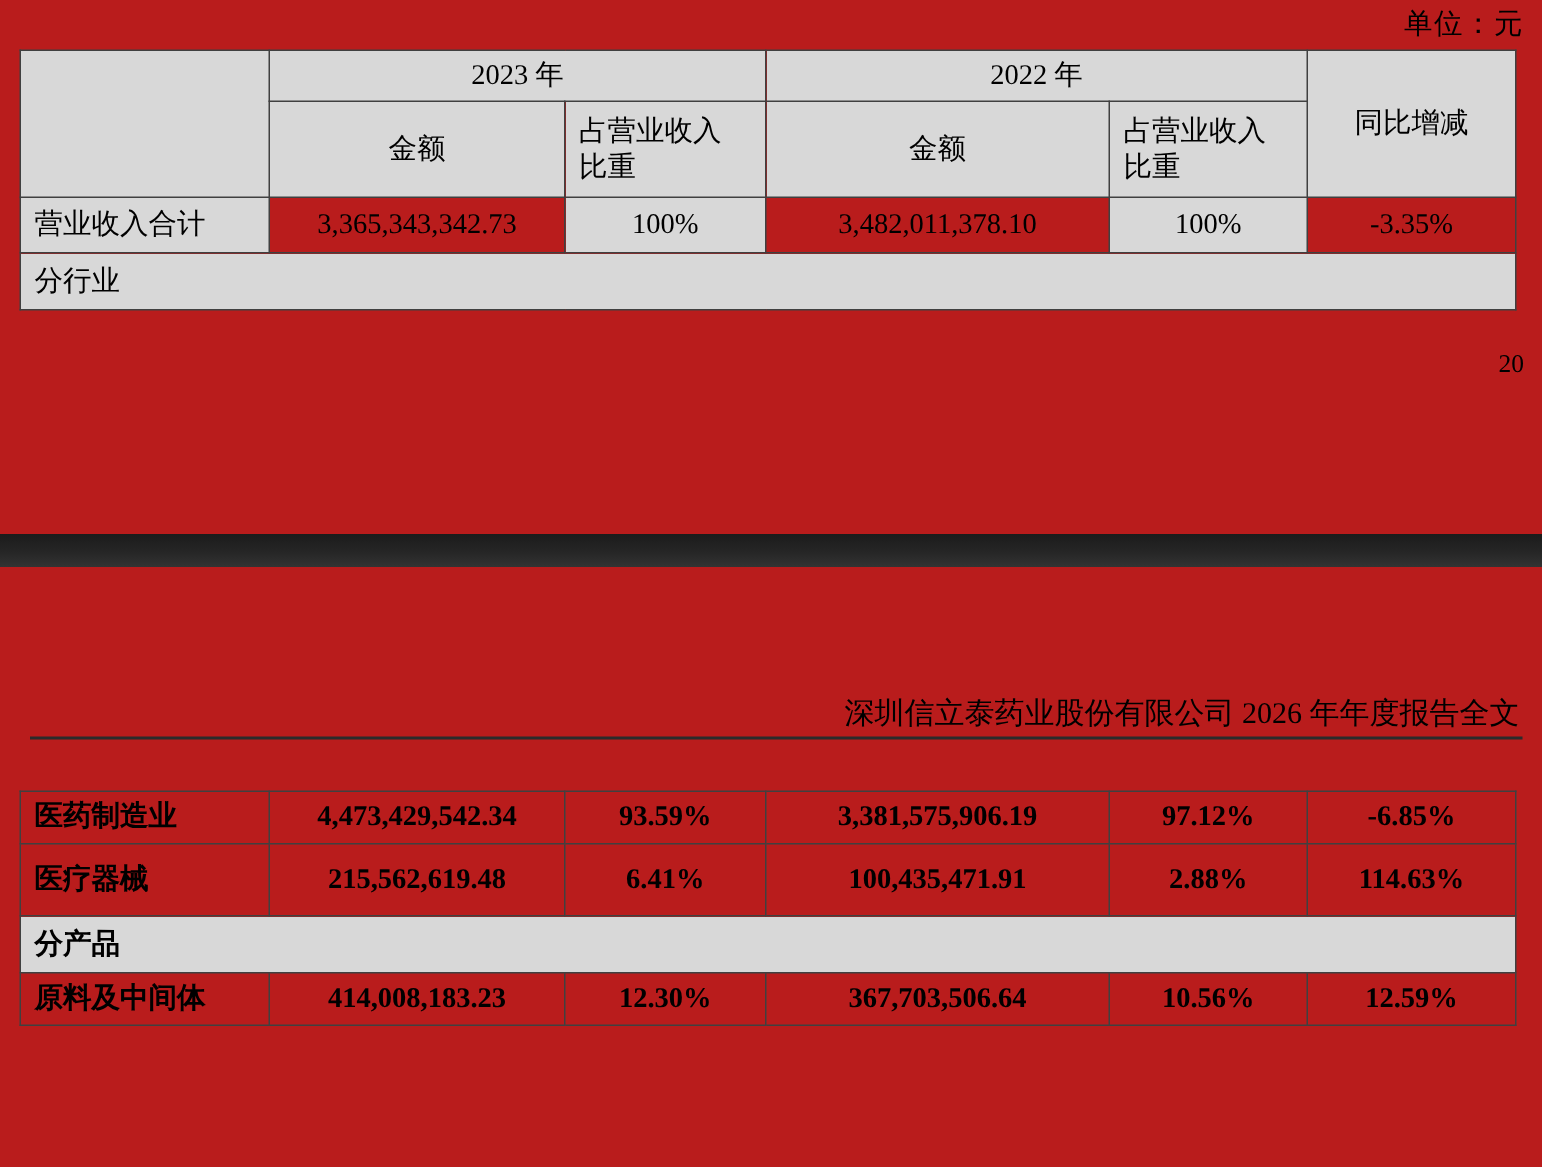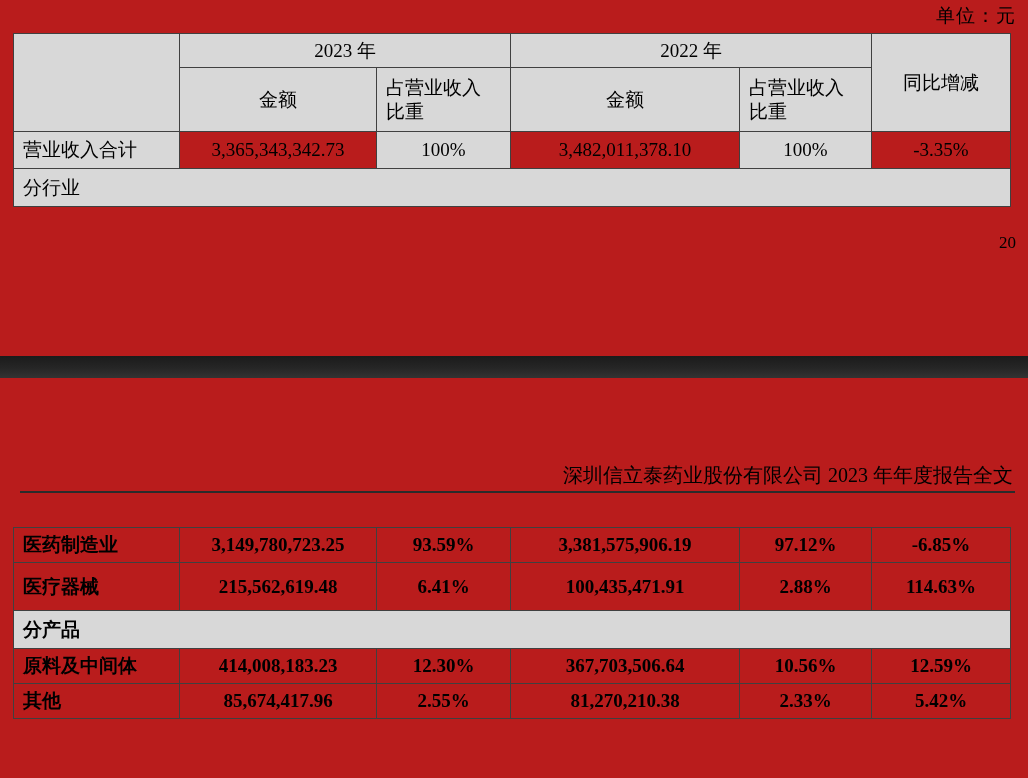--- a/index.html
+++ b/index.html
@@ -121,36 +121,36 @@
     <tr style="height:38px">
       <td class="gray lbl" colspan="6">分行业</td>
     </tr>
   </tbody>
     </table>
 
   <div class="page-number">20</div>
 
   <div class="bar"></div>
 
-  <div class="doc-title">深圳信立泰药业股份有限公司 2023 年年度报告全文</div>
+  <div class="doc-title">深圳信立泰药业股份有限公司 2026 年年度报告全文</div>
   <div class="title-rule"></div>
 
   <table class="fin" id="table-bottom">
     <colgroup>
       <col style="width:166px">
         <col style="width:197px">
         <col style="width:134px">
       <col style="width:229px">
         <col style="width:132px">
         <col style="width:139px">
     </colgroup>
     <tbody>
         <tr style="height:35px">
       <td class="lbl">医药制造业</td>
-      <td class="num">3,149,780,723.25</td>
+      <td class="num">4,473,429,542.34</td>
       <td class="num">93.59%</td>
       <td class="num">3,381,575,906.19</td>
       <td class="num">97.12%</td>
       <td class="num">-6.85%</td>
     </tr>
     <tr style="height:48px">
       <td class="lbl">医疗器械</td>
       <td class="num">215,562,619.48</td>
       <td class="num">6.41%</td>
       <td class="num">100,435,471.91</td>
@@ -161,24 +161,16 @@
       <td class="gray lbl" colspan="6">分产品</td>
     </tr>
     <tr style="height:35px">
       <td class="lbl-indent">原料及中间体</td>
       <td class="num">414,008,183.23</td>
       <td class="num">12.30%</td>
       <td class="num">367,703,506.64</td>
       <td class="num">10.56%</td>
       <td class="num">12.59%</td>
     </tr>
-    <tr style="height:35px">
-      <td class="lbl-indent">其他</td>
-      <td class="num">85,674,417.96</td>
-      <td class="num">2.55%</td>
-      <td class="num">81,270,210.38</td>
-      <td class="num">2.33%</td>
-      <td class="num">5.42%</td>
-    </tr>
   </tbody>
     </table>
 
 </div>
 
 </body></html>

